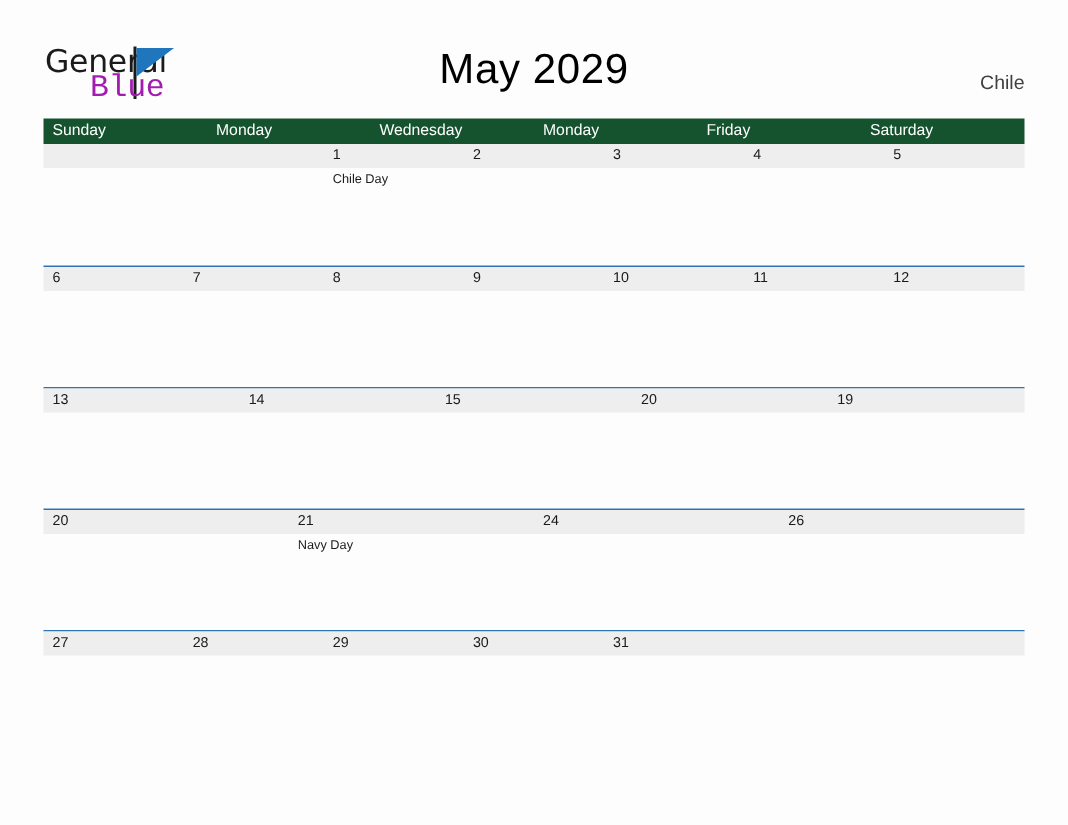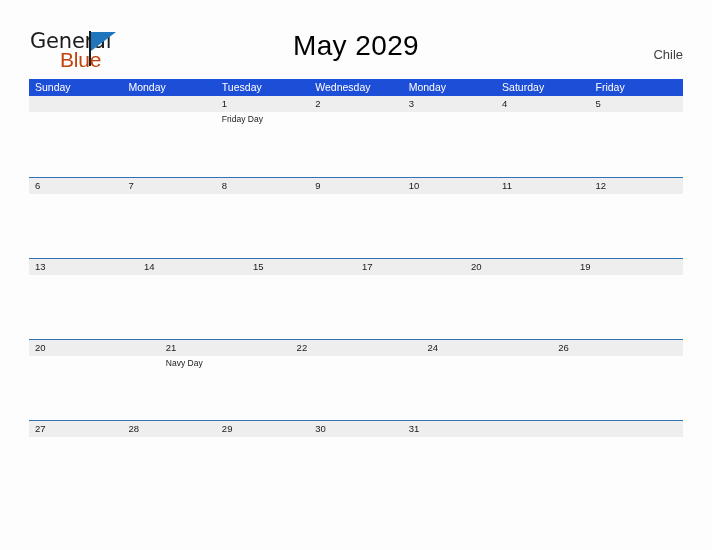--- a/index.html
+++ b/index.html
@@ -39,22 +39,22 @@
     color: #1b1b1b;
     font-family: "DejaVu Sans", sans-serif;
     font-weight: 400;
   }
   .logo-blue {
     position: absolute;
     left: 30px;
     top: 19px;
     font-size: 21px;
     letter-spacing: -0.2px;
-    color: #c2410c;
-    font-family: Liberation Sans, sans-serif;
+    color: #a21caf;
+    font-family: Liberation Mono, monospace;
     font-weight: 400;
   }
   .logo-triangle {
     position: absolute;
     left: 61px;
     top: 3px;
     width: 0;
     height: 0;
     border-left: 25px solid #1f76bc;
     border-bottom: 19px solid transparent;
@@ -90,21 +90,21 @@
 
   
   .cal-grid {
     position: absolute;
     left: 29px;
     top: 79px;
     width: 654px;
   }
   .weekday-row {
     display: flex;
-    background: #1d4ed8;
+    background: #14532d;
     height: 17px;
   }
   .weekday-cell {
     flex: 1 1 0;
     color: #ffffff;
     font-size: 10.5px;
     line-height: 17px;
     padding-left: 6px;
     box-sizing: border-box;
     white-space: nowrap;
@@ -172,42 +172,41 @@
   <div class="cal-title">May 2029</div>
 
   <div class="cal-country">Chile</div>
 
 </div>
 
 <div class="cal-grid">
   <div class="weekday-row">
       <div class="weekday-cell">Sunday</div>
       <div class="weekday-cell">Monday</div>
-      <div class="weekday-cell">Tuesday</div>
       <div class="weekday-cell">Wednesday</div>
       <div class="weekday-cell">Monday</div>
+      <div class="weekday-cell">Friday</div>
       <div class="weekday-cell">Saturday</div>
-      <div class="weekday-cell">Friday</div>
     </div>
   <div class="week-container">
       <div class="week-row">
         <div class="week-band"></div>
         <div class="week-cells">
           <div class="day-cell">
             <div class="day-number"></div>
             <div class="day-events"></div>
           </div>
           <div class="day-cell">
             <div class="day-number"></div>
             <div class="day-events"></div>
           </div>
           <div class="day-cell">
             <div class="day-number">1</div>
             <div class="day-events">
-              <div class="event-item">Friday Day</div>
+              <div class="event-item">Chile Day</div>
             </div>
           </div>
           <div class="day-cell">
             <div class="day-number">2</div>
             <div class="day-events"></div>
           </div>
           <div class="day-cell">
             <div class="day-number">3</div>
             <div class="day-events"></div>
           </div>
@@ -260,24 +259,20 @@
           <div class="day-cell">
             <div class="day-number">13</div>
             <div class="day-events"></div>
           </div>
           <div class="day-cell">
             <div class="day-number">14</div>
             <div class="day-events"></div>
           </div>
           <div class="day-cell">
             <div class="day-number">15</div>
-            <div class="day-events"></div>
-          </div>
-          <div class="day-cell">
-            <div class="day-number">17</div>
             <div class="day-events"></div>
           </div>
           <div class="day-cell">
             <div class="day-number">20</div>
             <div class="day-events"></div>
           </div>
           <div class="day-cell">
             <div class="day-number">19</div>
             <div class="day-events"></div>
           </div>
@@ -290,24 +285,20 @@
             <div class="day-number">20</div>
             <div class="day-events"></div>
           </div>
           <div class="day-cell">
             <div class="day-number">21</div>
             <div class="day-events">
               <div class="event-item">Navy Day</div>
             </div>
           </div>
           <div class="day-cell">
-            <div class="day-number">22</div>
-            <div class="day-events"></div>
-          </div>
-          <div class="day-cell">
             <div class="day-number">24</div>
             <div class="day-events"></div>
           </div>
           <div class="day-cell">
             <div class="day-number">26</div>
             <div class="day-events"></div>
           </div>
         </div>
       </div>
       <div class="week-row">

